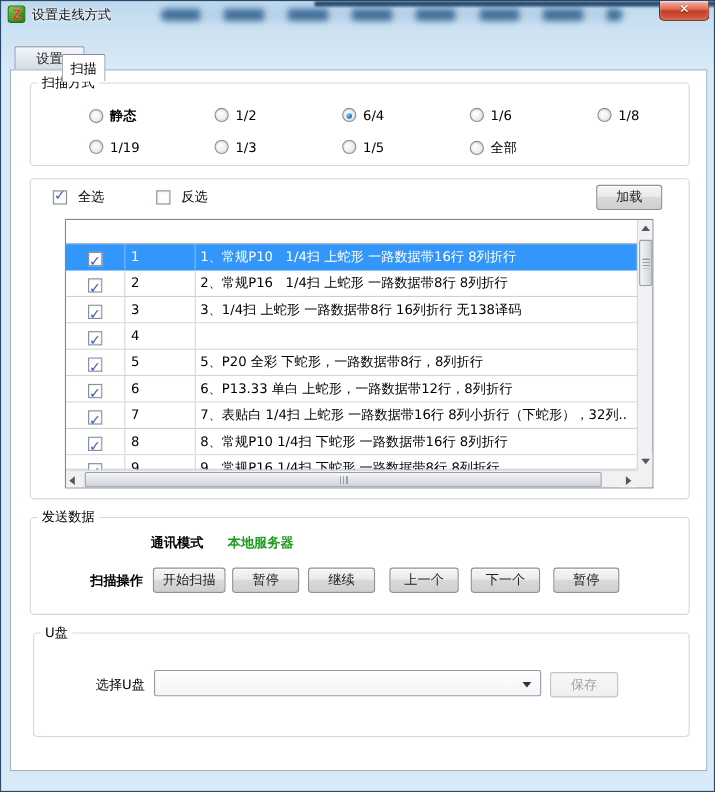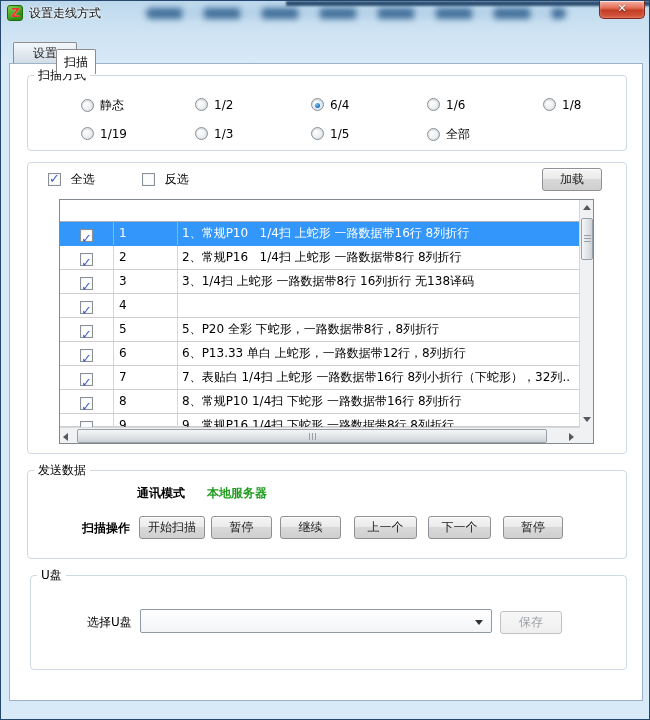--- a/index.html
+++ b/index.html
@@ -107,21 +107,21 @@
   <div class="close-btn"></div>
 
   <div class="tab tab-inactive">设置</div>
   <div class="tab tab-active">扫描</div>
 
   <div class="page">
 
     <div class="groupbox" style="left:17px;top:11px;width:600px;height:76px;"></div>
     <div class="group-label" style="left:24px;top:4px;">扫描方式</div>
 
-    <div class="radio-item" style="left:71px;top:33px;">
+    <div class="radio-item" style="left:71px;top:33px;font-weight:bold;">
       <span class="radio"></span><span class="radio-label">静态</span></div>
     <div class="radio-item" style="left:185px;top:33px;">
       <span class="radio"></span><span class="radio-label">1/2</span></div>
     <div class="radio-item" style="left:301px;top:33px;">
       <span class="radio on"></span><span class="radio-label">6/4</span></div>
     <div class="radio-item" style="left:417px;top:33px;">
       <span class="radio"></span><span class="radio-label">1/6</span></div>
     <div class="radio-item" style="left:533px;top:33px;">
       <span class="radio"></span><span class="radio-label">1/8</span></div>
     <div class="radio-item" style="left:71px;top:62px;">

